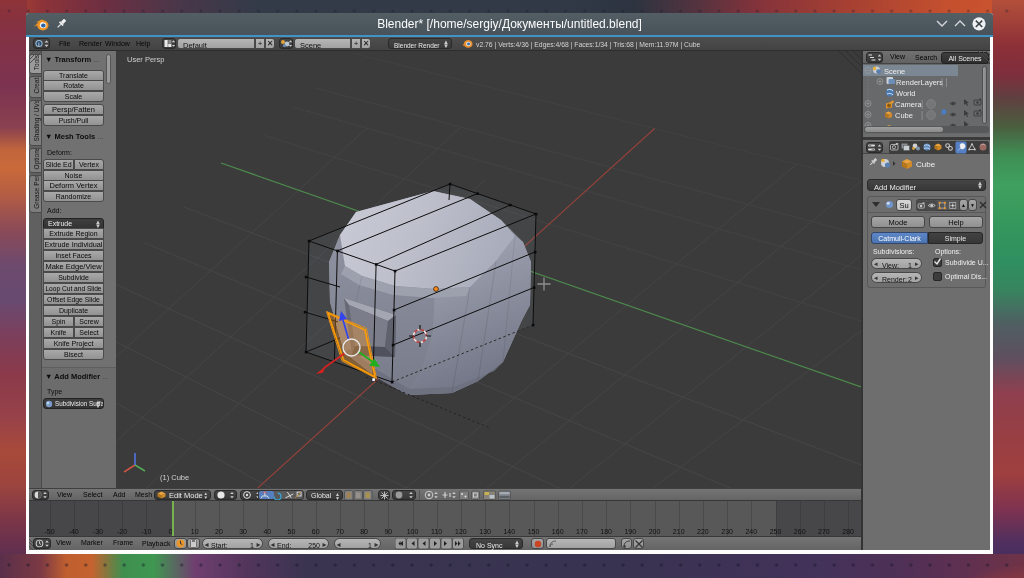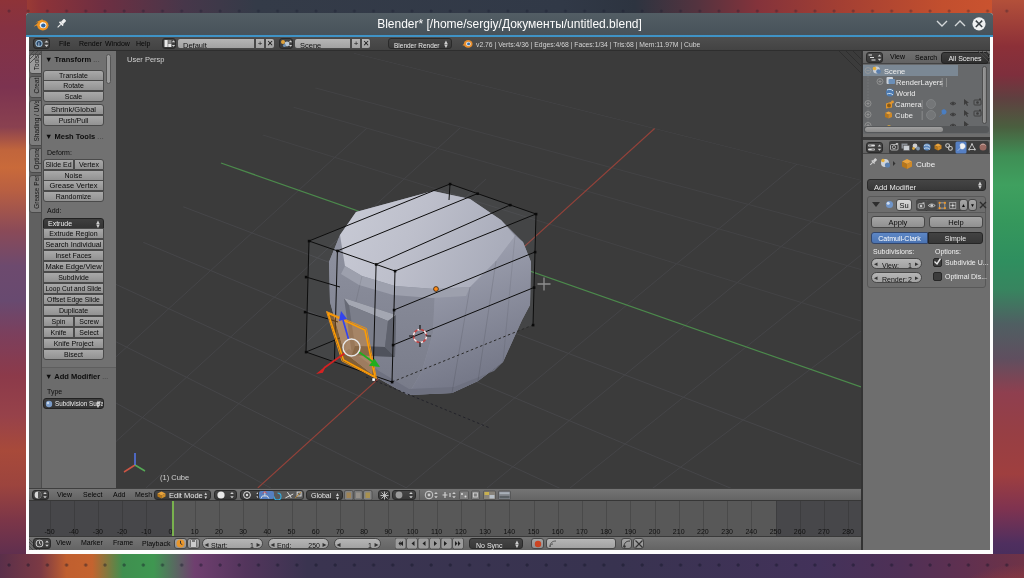--- a/index.html
+++ b/index.html
@@ -145,33 +145,33 @@
           </div>
     <div class="vtab" style="top:124px;height:38px">
             <span>Grease Pencil</span>
           </div>
    </div>
    <div id="shelf">
     <div class="ph" style="top:4px">▼ Transform <span style="color:#555">...</span></div>
     <div class="sb" style="top:18.5px;border-radius:3px 3px 0 0">Translate</div>
     <div class="sb" style="top:29px">Rotate</div>
     <div class="sb" style="top:39.5px;border-radius:0 0 3px 3px">Scale</div>
-    <div class="sb" style="top:53px;border-radius:3px 3px 0 0;font-size:7.5px">Shrink/Global</div>
+    <div class="sb" style="top:53px;border-radius:3px 3px 0 0;font-size:7.5px">Persp/Fatten</div>
     <div class="sb" style="top:63.5px;border-radius:0 0 3px 3px">Push/Pull</div>
     <div class="ph" style="top:81px">▼ Mesh Tools <span style="color:#555">...</span></div>
     <div class="lbl" style="top:98px">Deform:</div>
     <div class="sb" style="top:108px;width:31px;border-radius:3px 0 0 0">Slide Ed</div>
     <div class="sb" style="top:108px;left:32px;width:30px;border-radius:0 3px 0 0">Vertex</div>
     <div class="sb" style="top:118.5px">Noise</div>
-    <div class="sb" style="top:129px;font-size:7.5px">Grease Vertex</div>
+    <div class="sb" style="top:129px;font-size:7.5px">Deform Vertex</div>
     <div class="sb" style="top:139.5px;border-radius:0 0 3px 3px">Randomize</div>
     <div class="lbl" style="top:156px">Add:</div>
     <div class="sdd" style="top:166.5px;border-radius:3px 3px 0 0">Extrude<span class="updn">▲<br>▼</span></div>
     <div class="sb" style="top:177px">Extrude Region</div>
-    <div class="sb" style="top:188px;font-size:7.3px">Search Individual</div>
+    <div class="sb" style="top:188px;font-size:7.3px">Extrude Individual</div>
     <div class="sb" style="top:199px">Inset Faces</div>
     <div class="sb" style="top:210px;font-size:7.5px">Make Edge/View</div>
     <div class="sb" style="top:221px">Subdivide</div>
     <div class="sb" style="top:232px;font-size:6.6px">Loop Cut and Slide</div>
     <div class="sb" style="top:243px;font-size:6.8px">Offset Edge Slide</div>
     <div class="sb" style="top:254px">Duplicate</div>
     <div class="sb" style="top:265px;width:31px">Spin</div>
     <div class="sb" style="top:265px;left:32px;width:30px">Screw</div>
     <div class="sb" style="top:276px;width:31px">Knife</div>
     <div class="sb" style="top:276px;left:32px;width:30px">Select</div>
@@ -770,21 +770,21 @@
               <path d="M0.5 4 L7.5 4 M4 0.5 L4 7.5" stroke="#bbb" stroke-width="0.6"></path>
               <circle cx="4" cy="4" r="1.2" fill="#ddd"></circle>
             </g>
     </svg>
     <div class="btn" style="left:96px;top:59px;width:9px;height:12px;font-size:5px;line-height:11px">▲</div>
     <div class="btn" style="left:105px;top:59px;width:9px;height:12px;font-size:5px;line-height:11px">▼</div>
           <svg width="8" height="8" viewBox="0 0 8 8" style="position:absolute;left:115.5px;top:61px">
             <path d="M1 1 L7 7 M7 1 L1 7" stroke="#2d2d2d" stroke-width="1.4"></path>
           </svg>
 
-    <div class="btn" style="left:8px;top:76px;width:54px;height:12px;line-height:11px;border-radius:3px">Apply</div>
+    <div class="btn" style="left:8px;top:76px;width:54px;height:12px;line-height:11px;border-radius:3px">Mode</div>
     <div class="btn" style="left:66px;top:76px;width:54px;height:12px;line-height:11px;border-radius:3px">Help</div>
     <div style="position:absolute;left:8px;top:92px;width:57px;height:12px;background:linear-gradient(#5d87c6,#4a73b2);border:1px solid #33466b;border-radius:3px 0 0 3px;color:#fff;font-size:7px;text-align:center;line-height:12px">Catmull-Clark</div>
     <div style="position:absolute;left:65px;top:92px;width:55px;height:12px;background:linear-gradient(#424242,#373737);border:1px solid #262626;border-radius:0 3px 3px 0;color:#e8e8e8;font-size:7px;text-align:center;line-height:12px">Simple</div>
     <div class="wlbl" style="left:10px;top:108px;font-size:7px">Subdivisions:</div>
     <div class="wlbl" style="left:72px;top:108px;font-size:7px">Options:</div>
     <div class="fieldL" style="left:8px;top:118px;width:51px;height:11px;border-radius:6px;padding:2.5px 0 0 10px;font-size:7px">View: <span style="position:absolute;right:9px">1</span><span style="position:absolute;left:2px;top:1px;color:#333;font-size:7px">◂</span><span style="position:absolute;right:2.5px;top:1px;color:#333;font-size:7px">▸</span></div>
     <div class="fieldL" style="left:8px;top:132px;width:51px;height:11px;border-radius:6px;padding:2.5px 0 0 10px;font-size:7px">Render: <span style="position:absolute;right:9px">2</span><span style="position:absolute;left:2px;top:1px;color:#333;font-size:7px">◂</span><span style="position:absolute;right:2.5px;top:1px;color:#333;font-size:7px">▸</span></div>
     <div class="ck" style="left:70px;top:118px"></div>
     <svg width="9" height="9" viewBox="0 0 9 9" style="position:absolute;left:70px;top:117px">
             <path d="M1.5 4.5 L4 7 L7.5 1.5" stroke="#e8e8e8" stroke-width="1.4" fill="none"></path>

